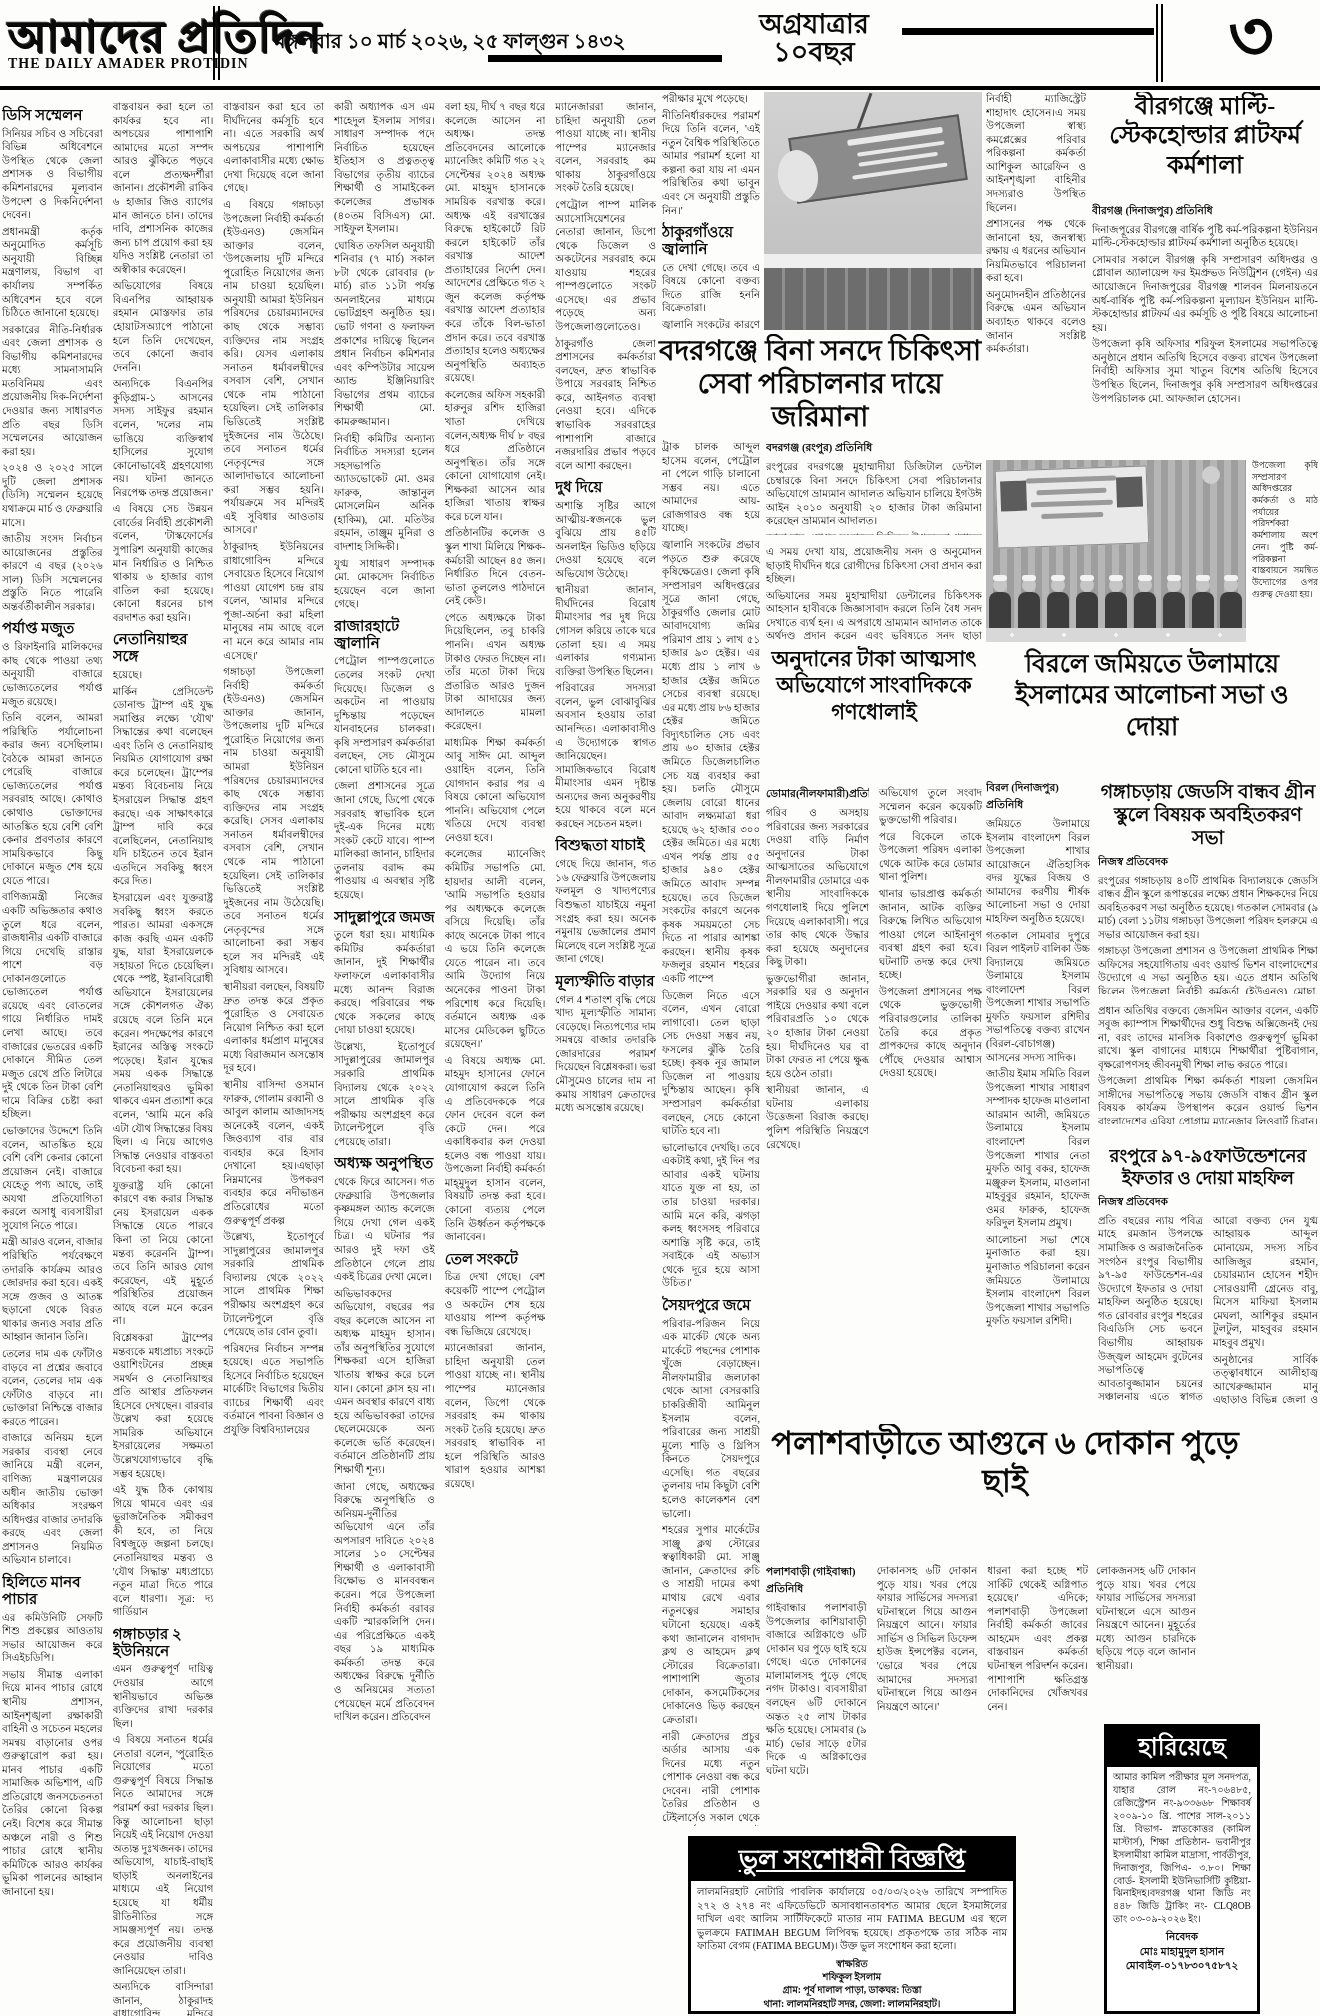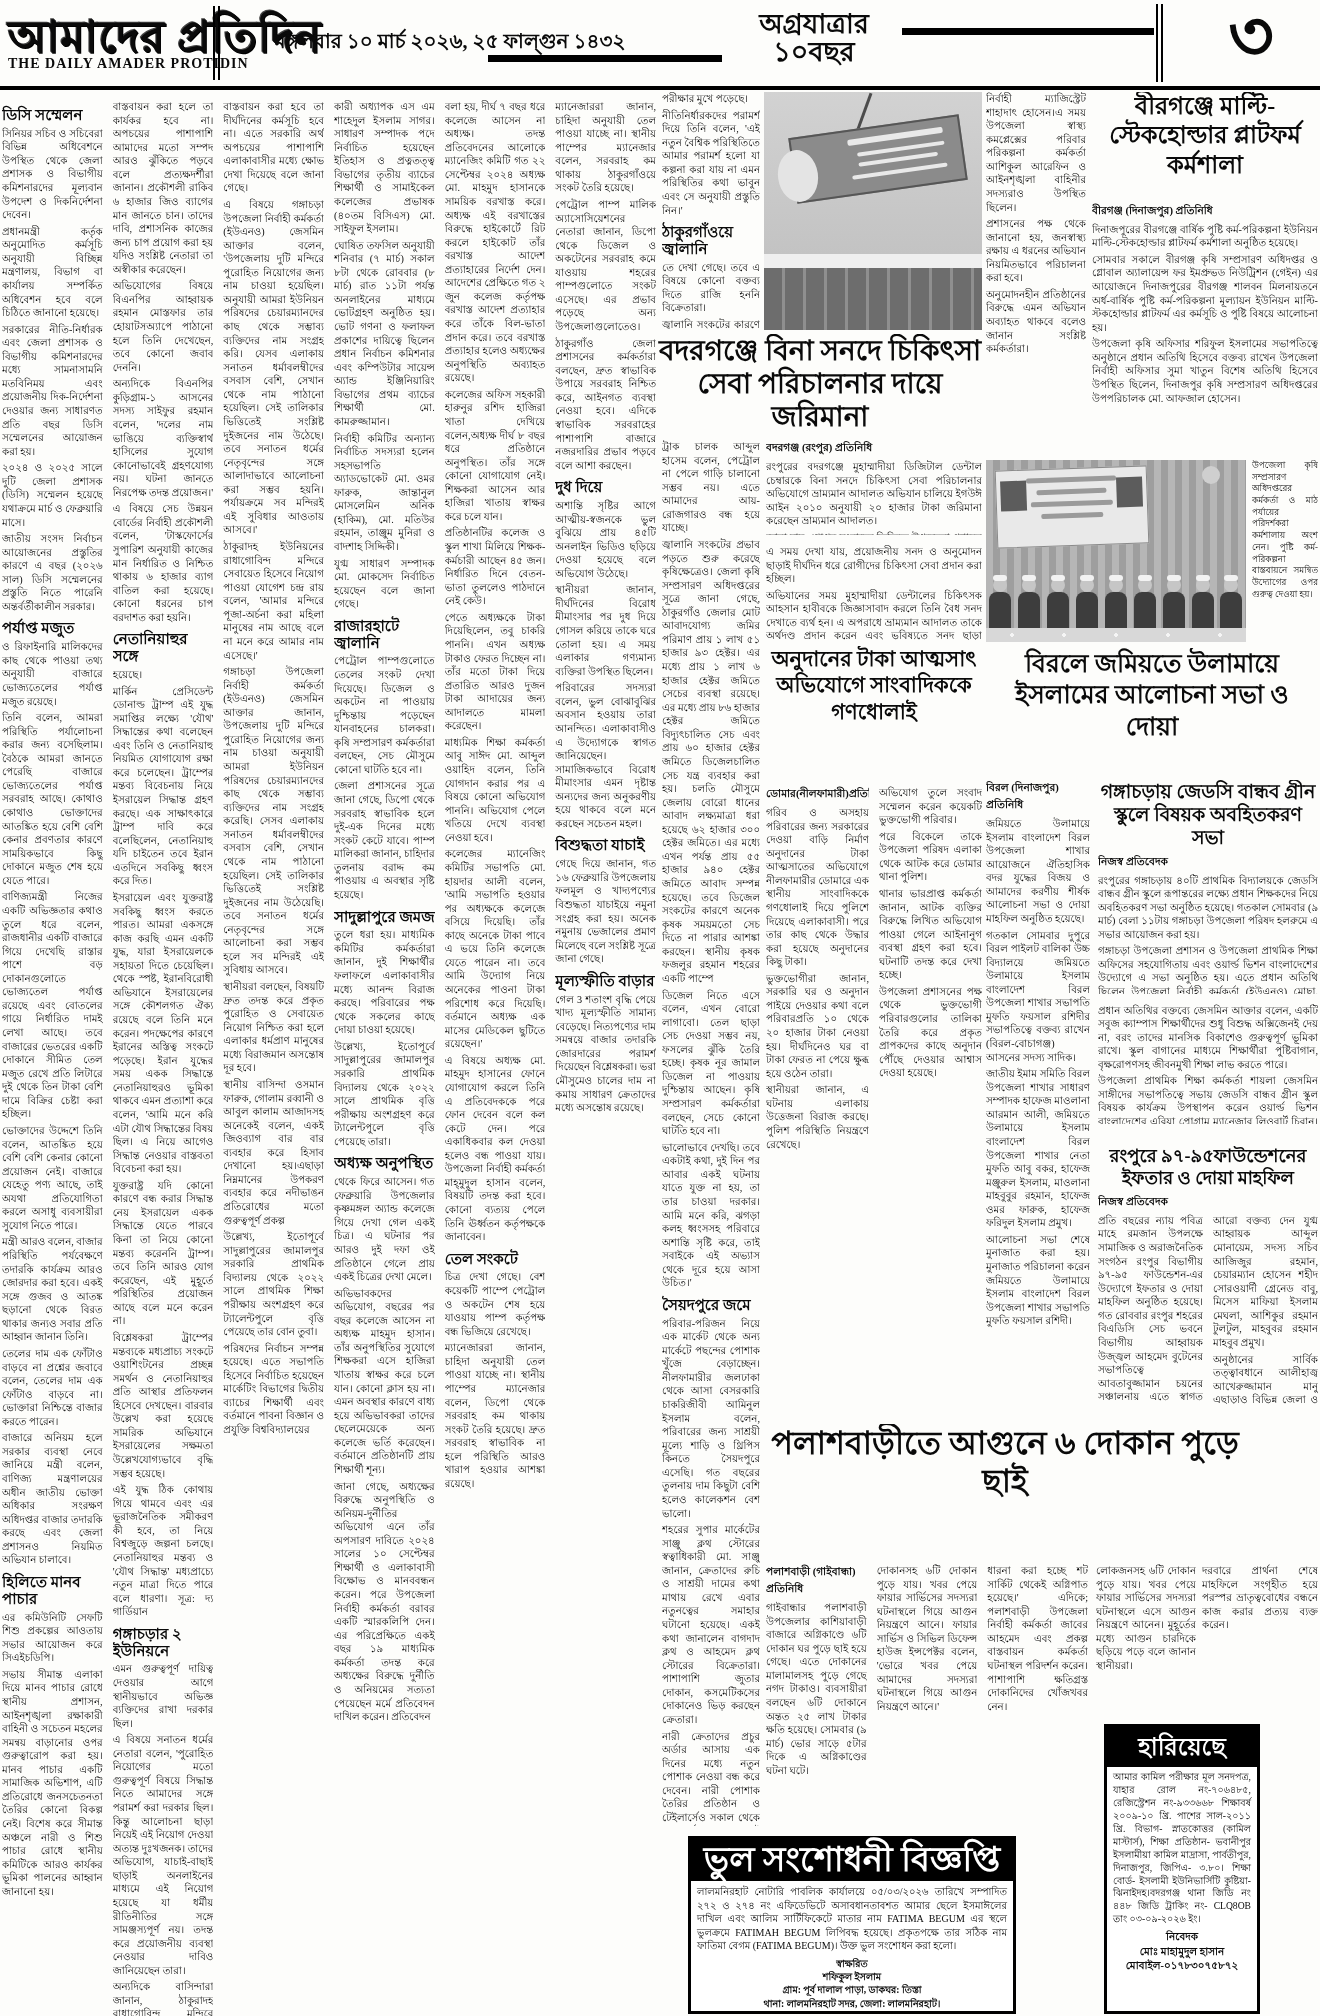--- a/index.html
+++ b/index.html
@@ -63,21 +63,21 @@
   .dais{position:absolute;left:0;bottom:0;width:100%;height:14px;background:#d8d8d8;
         background-image:radial-gradient(circle 4px at 10% 50%,#f5f5f5 40%,transparent 41%),
                          radial-gradient(circle 4px at 30% 50%,#f5f5f5 40%,transparent 41%),
                          radial-gradient(circle 4px at 50% 50%,#f5f5f5 40%,transparent 41%),
                          radial-gradient(circle 4px at 70% 50%,#f5f5f5 40%,transparent 41%),
                          radial-gradient(circle 4px at 90% 50%,#f5f5f5 40%,transparent 41%);}
   
   .adbox{position:absolute;border:3px solid #000;background:#fff;}
   .adbox .band{background:#000;color:#fff;text-align:center;font-weight:900;}
   .lost .band{font-size:24px;line-height:40px;height:40px;}
-  .notice .band{font-size:34px;line-height:42px;height:42px;}
+  .notice .band{font-size:26px;line-height:42px;height:42px;text-decoration:underline;}
   .adbox .abody{padding:4px 6px;font-size:10.2px;line-height:1.35;text-align:justify;}
   .adbox .sig{text-align:center;font-weight:bold;font-size:10.4px;line-height:1.4;}
 </style>
 </head>
 <body>
 
 <div class="page">
 
   <div class="header">
     <div class="logo-bn">আমাদের প্রতিদিন</div>
@@ -170,21 +170,21 @@
         <p class="bp">ম্যানেজাররা জানান, চাহিদা অনুযায়ী তেল পাওয়া যাচ্ছে না। স্থানীয় পাম্পের ম্যানেজার বলেন, সরবরাহ কম থাকায় ঠাকুরগাঁওয়ে সংকট তৈরি হয়েছে।</p>
         <p class="bp">পেট্রোল পাম্প মালিক অ্যাসোসিয়েশনের নেতারা জানান, ডিপো থেকে ডিজেল ও অকটেনের সরবরাহ কমে যাওয়ায় শহরের পাম্পগুলোতে সংকট এসেছে। এর প্রভাব পড়েছে অন্য উপজেলাগুলোতেও।</p>
         <p class="bp">ঠাকুরগাঁও জেলা প্রশাসনের কর্মকর্তারা বলছেন, দ্রুত স্বাভাবিক উপায়ে সরবরাহ নিশ্চিত করে, আইনগত ব্যবস্থা নেওয়া হবে। এদিকে স্বাভাবিক সরবরাহের পাশাপাশি বাজারে নজরদারির প্রভাব পড়বে বলে আশা করছেন।</p>
         <h3 class="jh">দুধ দিয়ে</h3>
         <p class="bp">অশান্তি সৃষ্টির আগে আত্মীয়-স্বজনকে ভুল বুঝিয়ে প্রায় ৪৫টি অনলাইন ভিডিও ছড়িয়ে দেওয়া হয়েছে বলে অভিযোগ উঠেছে।</p>
         <p class="bp">স্থানীয়রা জানান, দীর্ঘদিনের বিরোধ মীমাংসার পর দুধ দিয়ে গোসল করিয়ে তাকে ঘরে তোলা হয়। এ সময় এলাকার গণ্যমান্য ব্যক্তিরা উপস্থিত ছিলেন।</p>
         <p class="bp">পরিবারের সদস্যরা বলেন, ভুল বোঝাবুঝির অবসান হওয়ায় তারা আনন্দিত। এলাকাবাসীও এ উদ্যোগকে স্বাগত জানিয়েছেন। সামাজিকভাবে বিরোধ মীমাংসার এমন দৃষ্টান্ত অন্যদের জন্য অনুকরণীয় হয়ে থাকবে বলে মনে করছেন সচেতন মহল।</p>
         <h3 class="jh">বিশুদ্ধতা যাচাই</h3>
         <p class="bp">গেছে দিয়ে জানান, গত ১৬ ফেব্রুয়ারি উপজেলায় ফলমূল ও খাদ্যপণ্যের বিশুদ্ধতা যাচাইয়ে নমুনা সংগ্রহ করা হয়। অনেক নমুনায় ভেজালের প্রমাণ মিলেছে বলে সংশ্লিষ্ট সূত্রে জানা গেছে।</p>
         <h3 class="jh">মূল্যস্ফীতি বাড়ার</h3>
-        <p class="bp">গেল 3 শতাংশ বৃদ্ধি পেয়ে খাদ্য মূল্যস্ফীতি সামান্য বেড়েছে। নিত্যপণ্যের দাম সমন্বয়ে বাজার তদারকি জোরদারের পরামর্শ দিয়েছেন বিশ্লেষকরা। ভরা মৌসুমেও চালের দাম না কমায় সাধারণ ক্রেতাদের মধ্যে অসন্তোষ রয়েছে।</p>
+        <p class="bp">গেল 4 শতাংশ বৃদ্ধি পেয়ে খাদ্য মূল্যস্ফীতি সামান্য বেড়েছে। নিত্যপণ্যের দাম সমন্বয়ে বাজার তদারকি জোরদারের পরামর্শ দিয়েছেন বিশ্লেষকরা। ভরা মৌসুমেও চালের দাম না কমায় সাধারণ ক্রেতাদের মধ্যে অসন্তোষ রয়েছে।</p>
       </div>
   </div>
 
   <div class="blk" style="left:662px;top:92px;width:98px;height:238px;">
       <p class="bp">পরীক্ষার মুখে পড়েছে।</p>
       <p class="bp">নীতিনির্ধারকদের পরামর্শ দিয়ে তিনি বলেন, 'এই নতুন বৈশ্বিক পরিস্থিতিতে আমার পরামর্শ হলো যা কল্পনা করা যায় না এমন পরিস্থিতির কথা ভাবুন এবং সে অনুযায়ী প্রস্তুতি নিন।'</p>
       <h3 class="jh">ঠাকুরগাঁওয়ে জ্বালানি</h3>
       <p class="bp">তে দেখা গেছে। তবে এ বিষয়ে কোনো বক্তব্য দিতে রাজি হননি বিক্রেতারা।</p>
       <p class="bp">জ্বালানি সংকটের কারণে সবচেয়ে বেশি সমস্যায় পড়েছেন যানবাহন চালকরা। মোটরসাইকেল চালক আবু তালহা বলেন, পাম্পে গিয়ে ঘণ্টার পর ঘণ্টা দাঁড়িয়ে থাকলেও তেল পাওয়া যাচ্ছে না। এতে কাজকর্মে দারুণ সমস্যা হচ্ছে।</p>
     </div>
@@ -375,23 +375,20 @@
     <div class="ncol">
         <p class="bp">দোকানসহ ৬টি দোকান পুড়ে যায়। খবর পেয়ে ফায়ার সার্ভিসের সদস্যরা ঘটনাস্থলে গিয়ে আগুন নিয়ন্ত্রণে আনে। ফায়ার সার্ভিস ও সিভিল ডিফেন্স হাউজ ইন্সপেক্টর বলেন, 'ভোরে খবর পেয়ে আমাদের সদস্যরা ঘটনাস্থলে গিয়ে আগুন নিয়ন্ত্রণে আনে।'</p>
       </div>
     <div class="ncol">
         <p class="bp">ধারনা করা হচ্ছে শট সার্কিট থেকেই অগ্নিপাত হয়েছে।' এদিকে; পলাশবাড়ী উপজেলা নির্বাহী কর্মকর্তা জাবের আহমেদ এবং প্রকল্প বাস্তবায়ন কর্মকর্তা ঘটনাস্থল পরিদর্শন করেন। পাশাপাশি ক্ষতিগ্রস্ত দোকানিদের খোঁজখবর নেন।</p>
       </div>
   </div>
   <div class="blk" style="left:1096px;top:1564px;width:100px;height:150px;">
       <p class="bp">লোকজনসহ ৬টি দোকান পুড়ে যায়। খবর পেয়ে ফায়ার সার্ভিসের সদস্যরা ঘটনাস্থলে এসে আগুন নিয়ন্ত্রণে আনেন। মুহূর্তের মধ্যে আগুন চারদিকে ছড়িয়ে পড়ে বলে জানান স্থানীয়রা।</p>
     </div>
-  <div class="blk" style="left:1202px;top:1564px;width:116px;height:120px;">
-      <p class="bp">দরবারে প্রার্থনা শেষে মাহফিলে সংগৃহীত হয়ে পরস্পর ভ্রাতৃত্ববোধের বন্ধনে কাজ করার প্রত্যয় ব্যক্ত করেন।</p>
-    </div>
 
   <div class="adbox lost" style="left:1104px;top:1724px;width:150px;height:284px;">
     <div class="band">হারিয়েছে</div>
     <div class="abody" style="font-size:9.6px;">আমার কামিল পরীক্ষার মূল সনদপত্র, যাহার রোল নং-৭০৬৪৮৫, রেজিস্ট্রেশন নং-৯৩৩৬৬৮ শিক্ষাবর্ষ ২০০৯-১০ খ্রি. পাশের সাল-২০১১ খ্রি. বিভাগ- স্নাতকোত্তর (কামিল মাস্টার্স), শিক্ষা প্রতিষ্ঠান- ভবানীপুর ইসলামীয়া কামিল মাদ্রাসা, পার্বতীপুর, দিনাজপুর, জিপিএ- ৩.৮০। শিক্ষা বোর্ড- ইসলামী ইউনিভার্সিটি কুষ্টিয়া-ঝিনাইদহ।বদরগঞ্জ থানা জিডি নং ৪৪৮ জিডি ট্রাকিং নং- CLQ8OB তাং ০৩-০৯-২০২৬ ইং।</div>
     <div class="sig">
       <div>নিবেদক</div>
       <div>মোঃ মাহামুদুল হাসান</div>
       <div>মোবাইল-০১৭৮৩০৭৫৮৭২</div>
     </div>
   </div>

